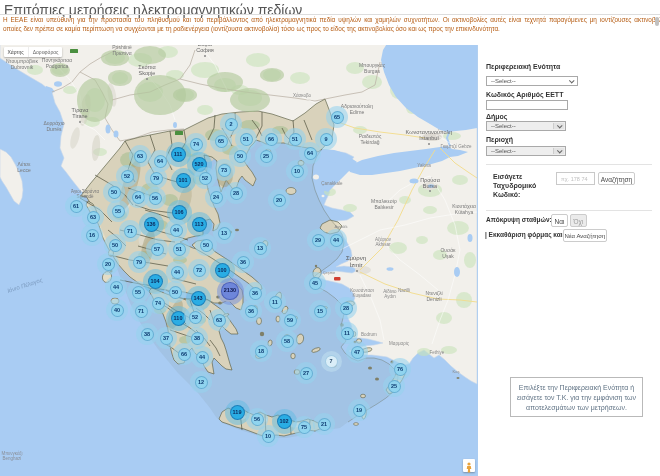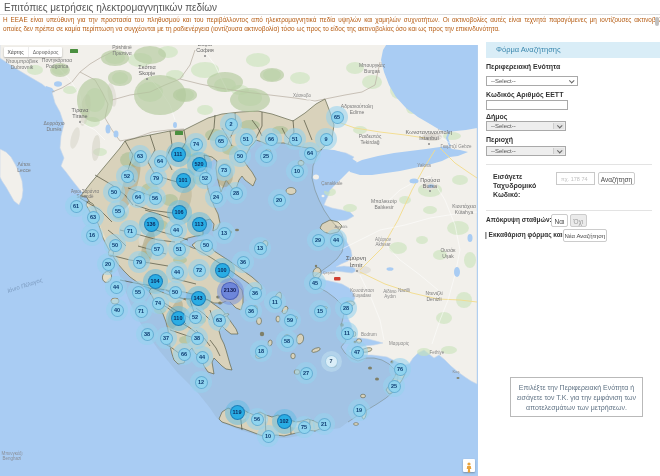--- a/index.html
+++ b/index.html
@@ -1,15 +1,15 @@
 <!DOCTYPE html>
 <html><head><meta charset="utf-8"><style>
 * { margin:0; padding:0; box-sizing:border-box; }
 html,body { width:660px; height:476px; font-family:"Liberation Sans", sans-serif; background:#fff; overflow:hidden; }
-#title { position:absolute; left:4px; top:2px; font-size:10px; color:#565656; }
+#title { position:absolute; left:4px; top:2px; font-size:14px; color:#565656; }
 #hr1 { position:absolute; left:0; top:14px; width:660px; border-top:1px solid #ddd; }
 .para { position:absolute; left:3px; width:656px; font-size:6.4px; color:#b55a10; white-space:nowrap; }
 #sb { position:absolute; left:655px; top:17px; width:4px; height:9px; background:#c1c1c1; border-radius:2px; }
 #map { position:absolute; left:0; top:45px; width:478px; height:431px; background:#a9ccf3; overflow:hidden; }
 .cl { position:absolute; border-radius:50%; }
 .ci { text-align:center; font-weight:bold; }
 #mapctl { position:absolute; left:3.5px; top:1.5px; height:10px; background:#fff; box-shadow:0 1px 2px rgba(0,0,0,0.3); border-radius:1px; font-size:5px; color:#666; display:flex; align-items:center; }
 #mapctl .seg { padding:0 4px; line-height:10px; }
 #mapctl .seg.b { color:#444; border-right:1px solid #ececec; }
 #pegman { position:absolute; right:3px; bottom:4px; width:12px; height:13px; background:#fff; box-shadow:0 1px 2px rgba(0,0,0,0.3); border-radius:1px; text-align:center; }
@@ -514,21 +514,20 @@
 <div id="mapctl">
       <span class="seg b">Χάρτης</span>
       <span class="seg">Δορυφόρος</span>
     </div>
 <div id="pegman"><svg width="8" height="11" viewBox="0 0 8 11" style="margin-top:1px">
         <circle cx="4" cy="2" r="1.6" fill="#e8a33d"></circle>
         <path d="M2.2 4 L5.8 4 L6.3 7 L4.9 7 L5.3 10.5 L2.7 10.5 L3.1 7 L1.7 7 Z" fill="#e8a33d"></path>
       </svg></div>
 </div>
 <div id="sidebar">
-  <div class="hbar" style="top:0">Φόρμα Αναζήτησης</div>
   <div class="lbl" style="top:21px">Περιφερειακή Ενότητα</div>
   <div class="sel" style="top:34px; width:92px; height:10px">
       <span class="txt">--Select--</span>
       <span class="chev"></span>
     </div>
   <div class="lbl" style="top:49px">Κωδικός Αριθμός ΕΕΤΤ</div>
   <div class="sel" style="top:58px; width:82px; height:10px"></div>
   <div class="lbl" style="top:71px">Δήμος</div>
   <div class="sel gsel" style="top:79px; width:80px; height:10px">
       <span class="txt">--Select--</span>

